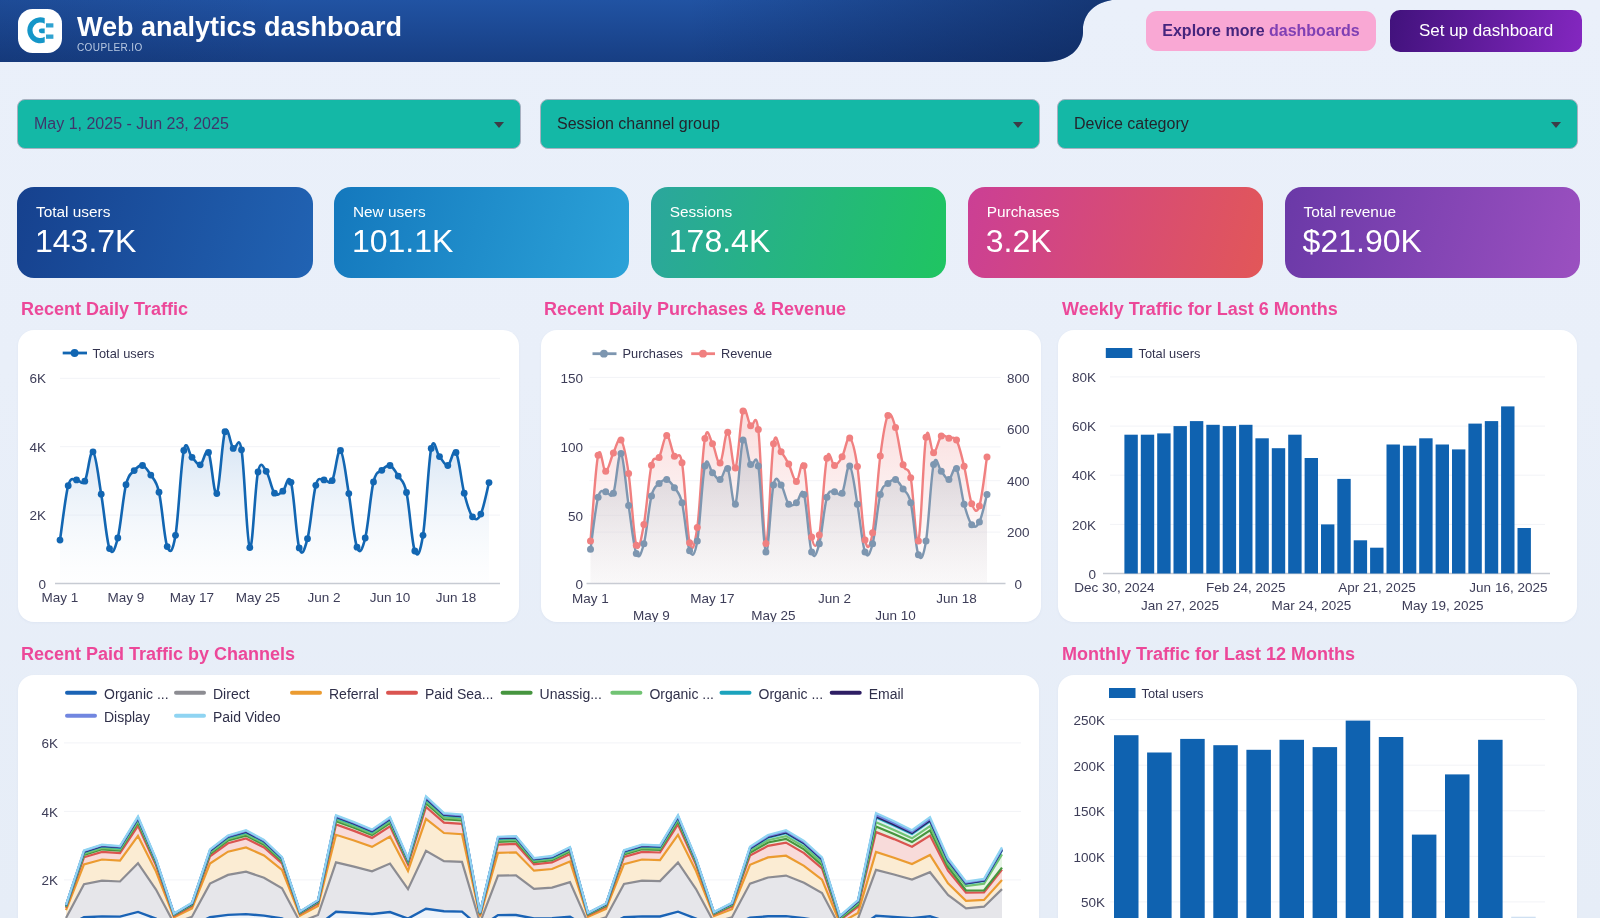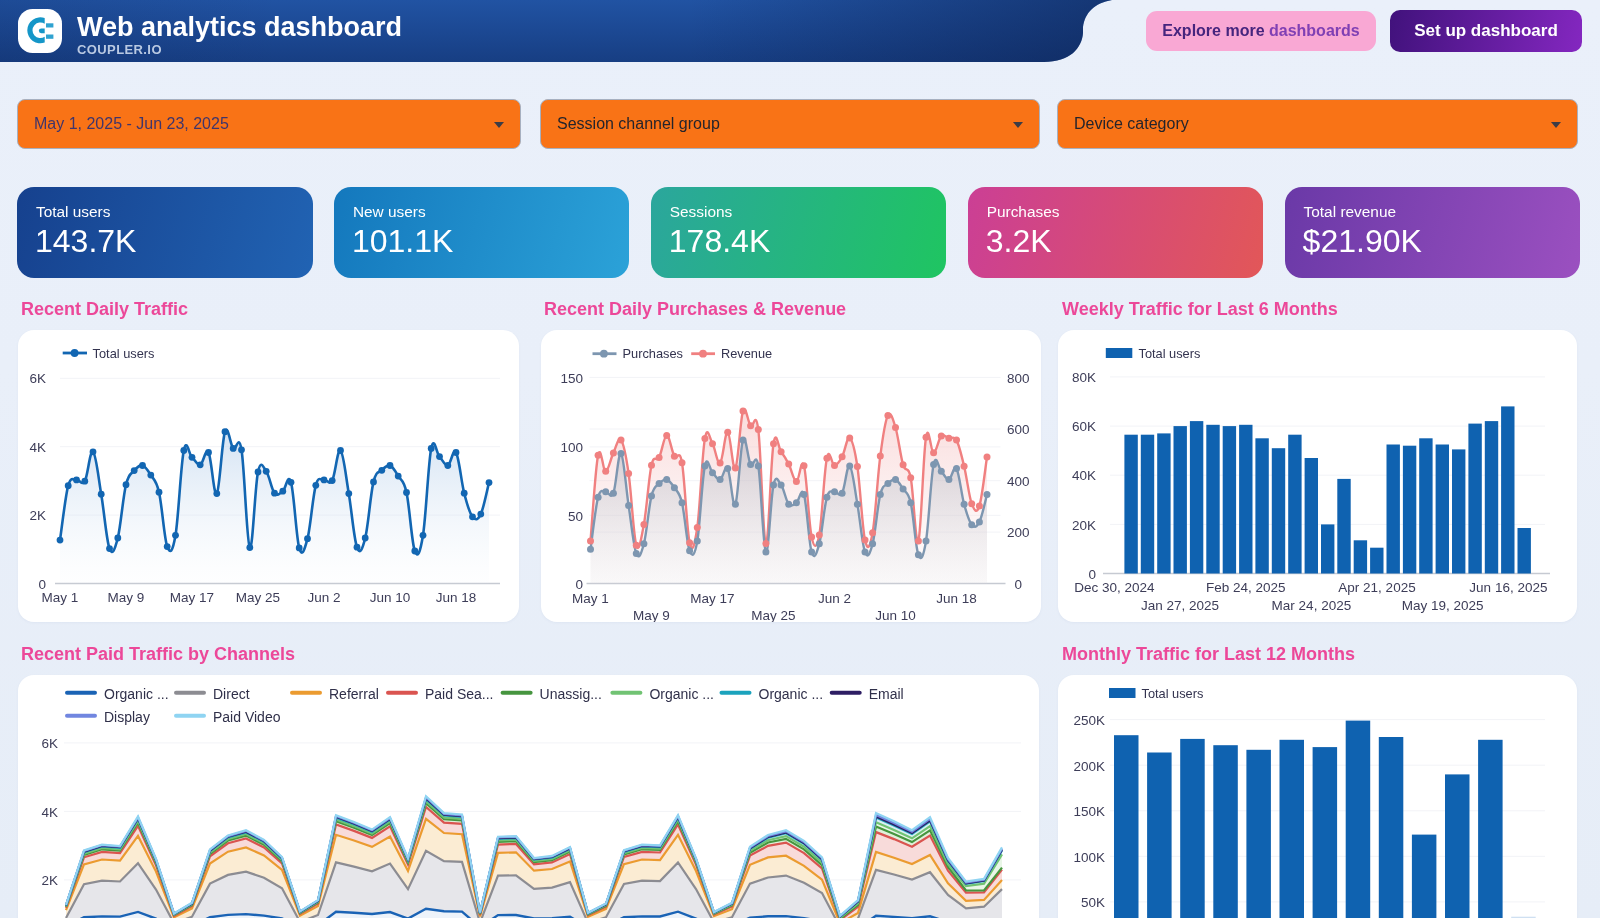--- a/index.html
+++ b/index.html
@@ -1,26 +1,26 @@
 <!DOCTYPE html>
 <html><head><meta charset="utf-8">
 <style>
 * { margin:0; padding:0; box-sizing:border-box; }
 html,body { width:1600px; height:918px; overflow:hidden; }
 body { font-family:"Liberation Sans", sans-serif; background:linear-gradient(180deg,#eaf0fa 0%,#e9eff9 40%,#e6edf7 100%); position:relative; }
 .hdr { position:absolute; left:0; top:0; width:1600px; height:64px; }
 .hdr svg { position:absolute; left:0; top:0; }
 .htitle { position:absolute; left:77px; top:14px; color:#fff; font-size:27px; font-weight:bold; line-height:1; }
-.hsub { position:absolute; left:77px; top:43px; color:#b9c9e2; font-size:13px; font-weight:bold; letter-spacing:0.4px; line-height:1; }
+.hsub { position:absolute; left:77px; top:43px; color:#b9c9e2; font-size:10px; font-weight:normal; letter-spacing:0.4px; line-height:1; }
 .btn1 { position:absolute; left:1146px; top:11px; width:230px; height:40px; background:#f9a8d4; border-radius:11px;
         color:#46257e; font-size:16px; font-weight:bold; text-align:center; line-height:40px; }
 .btn1 i { font-style:normal; color:#8040b4; }
 .btn2 { position:absolute; left:1390px; top:10px; width:192px; height:42px; background:linear-gradient(100deg,#41127c,#8427c0);
-        border-radius:10px; color:#fff; font-size:17px; font-weight:bold; text-align:center; line-height:42px; }
-.fbox { position:absolute; top:99px; height:50px; background:#f97316; border:1.4px solid #a7b0c0; border-radius:8px;
+        border-radius:10px; color:#fff; font-size:17px; font-weight:normal; text-align:center; line-height:42px; }
+.fbox { position:absolute; top:99px; height:50px; background:#14b8a6; border:1.4px solid #a7b0c0; border-radius:8px;
         font-size:16px; display:flex; align-items:center; padding-left:16px; color:#24242c; }
 .fbox .caret { position:absolute; right:16px; top:50%; margin-top:-2px; width:0; height:0;
         border-left:5.5px solid transparent; border-right:5.5px solid transparent; border-top:6px solid #3c3c46; }
 .kpi { position:absolute; top:187px; width:295.5px; height:91px; border-radius:17px; color:#fff; }
 .kl { position:absolute; left:19px; top:15.5px; font-size:15.4px; line-height:1.2; }
 .kv { position:absolute; left:18px; top:35px; font-size:32px; line-height:1.2; }
 .ctitle { position:absolute; font-size:18px; font-weight:bold; color:#ec4899; line-height:1; }
 .card { position:absolute; background:#fff; border-radius:16px; box-shadow:0 1px 3px rgba(60,80,130,0.05); }
 .ch { position:absolute; }
 svg text { font-family:"Liberation Sans", sans-serif; }

